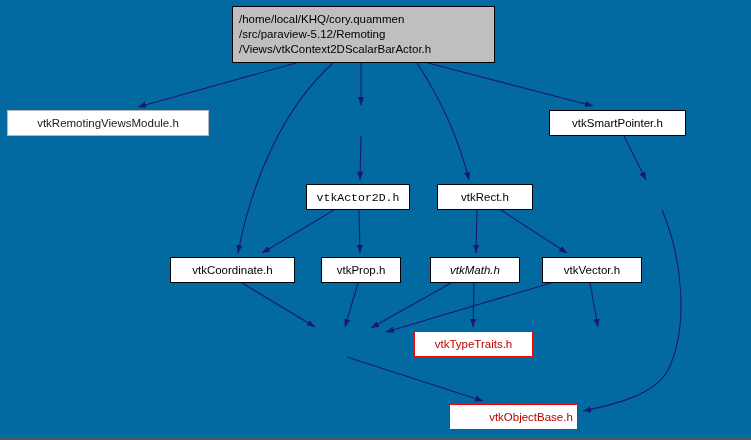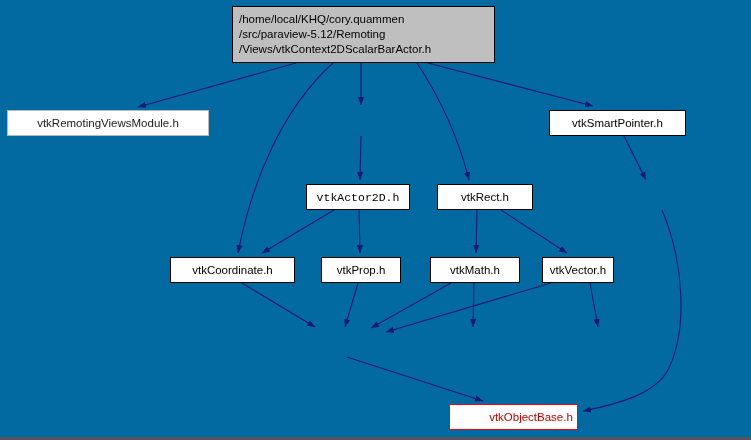--- a/index.html
+++ b/index.html
@@ -101,19 +101,20 @@
 /Views/vtkContext2DScalarBarActor.h</div>
 
   <div class="node gray" style="left:7px; top:110px; width:202px;">vtkRemotingViewsModule.h</div>
   <div class="node" style="left:549px; top:110px; width:137px;">vtkSmartPointer.h</div>
 
   <div class="node" style="left:306px; top:184px; width:104px;font-family:Liberation Mono, monospace;">vtkActor2D.h</div>
   <div class="node" style="left:437px; top:184px; width:96px;">vtkRect.h</div>
 
   <div class="node" style="left:170px; top:257px; width:125px;">vtkCoordinate.h</div>
   <div class="node" style="left:321px; top:257px; width:80px;">vtkProp.h</div>
-  <div class="node" style="left:430px; top:257px; width:90px;">vtkMath.h</div>
-  <div class="node" style="left:542px; top:257px; width:72px;">vtkVector.h</div>
+  <div class="node" style="left:430px; top:257px; width:90px;font-style:italic;">vtkMath.h</div>
+  <div class="node" style="left:542px; top:257px; width:100px;">vtkVector.h</div>
 
+  <div class="node red" style="left:414px; top:331px; width:119px;">vtkTypeTraits.h</div>
 
   <div class="node red" style="left:449px; top:404px; width:129px;padding-left:35px;">vtkObjectBase.h</div>
 
 </div>
 
 </body></html>

